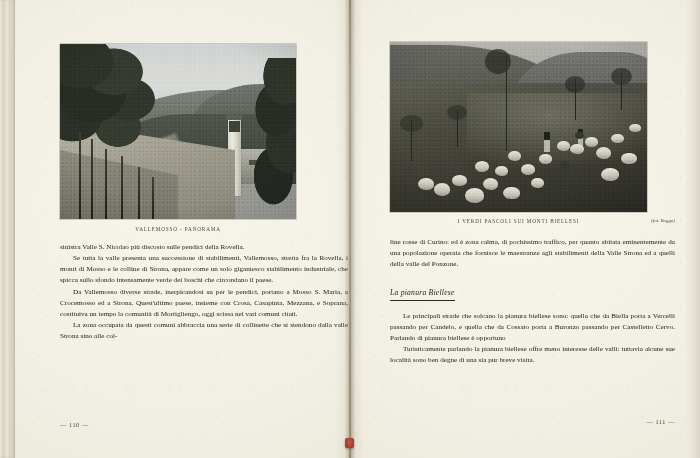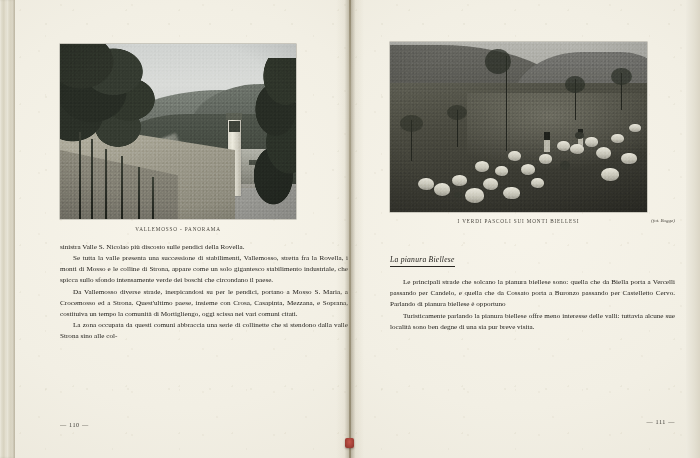--- a/index.html
+++ b/index.html
@@ -456,20 +456,21 @@
 
       <div class="grain"></div>
       <div class="vignette"></div>
     </div>
 
     <div class="caption" id="caption-pascoli" style="left:0; width:257px;">I VERDI PASCOLI SUI MONTI BIELLESI</div>
 
     <div class="credit" style="right:0;">(fot. Bogge)</div>
 
     <div class="textblock" id="text-right" style="left:0;">
+      <p>line rosse di Curino: ed è zona calma, di pochissimo traffico, per quanto abitata eminentemente da una popolazione operaia che fornisce le maestranze agli stabilimenti della Valle Strona ed a quelli della valle del Ponzone.</p>
       <div class="subhead-wrap">
         <span class="subhead">La pianura Biellese</span>
       </div>
       <p class="indent">Le principali strade che solcano la pianura biellese sono: quella che da Biella porta a Vercelli passando per Candelo, e quella che da Cossato porta a Buronzo passando per Castelletto Cervo. Parlando di pianura biellese è opportuno</p>
       <p class="indent">Turisticamente parlando la pianura biellese offre meno interesse delle valli: tuttavia alcune sue località sono ben degne di una sia pur breve visita.</p>
     </div>
 
     <div class="folio" id="folio-right" style="left:auto; right:0;">— 111 —</div>
   </div>
 

